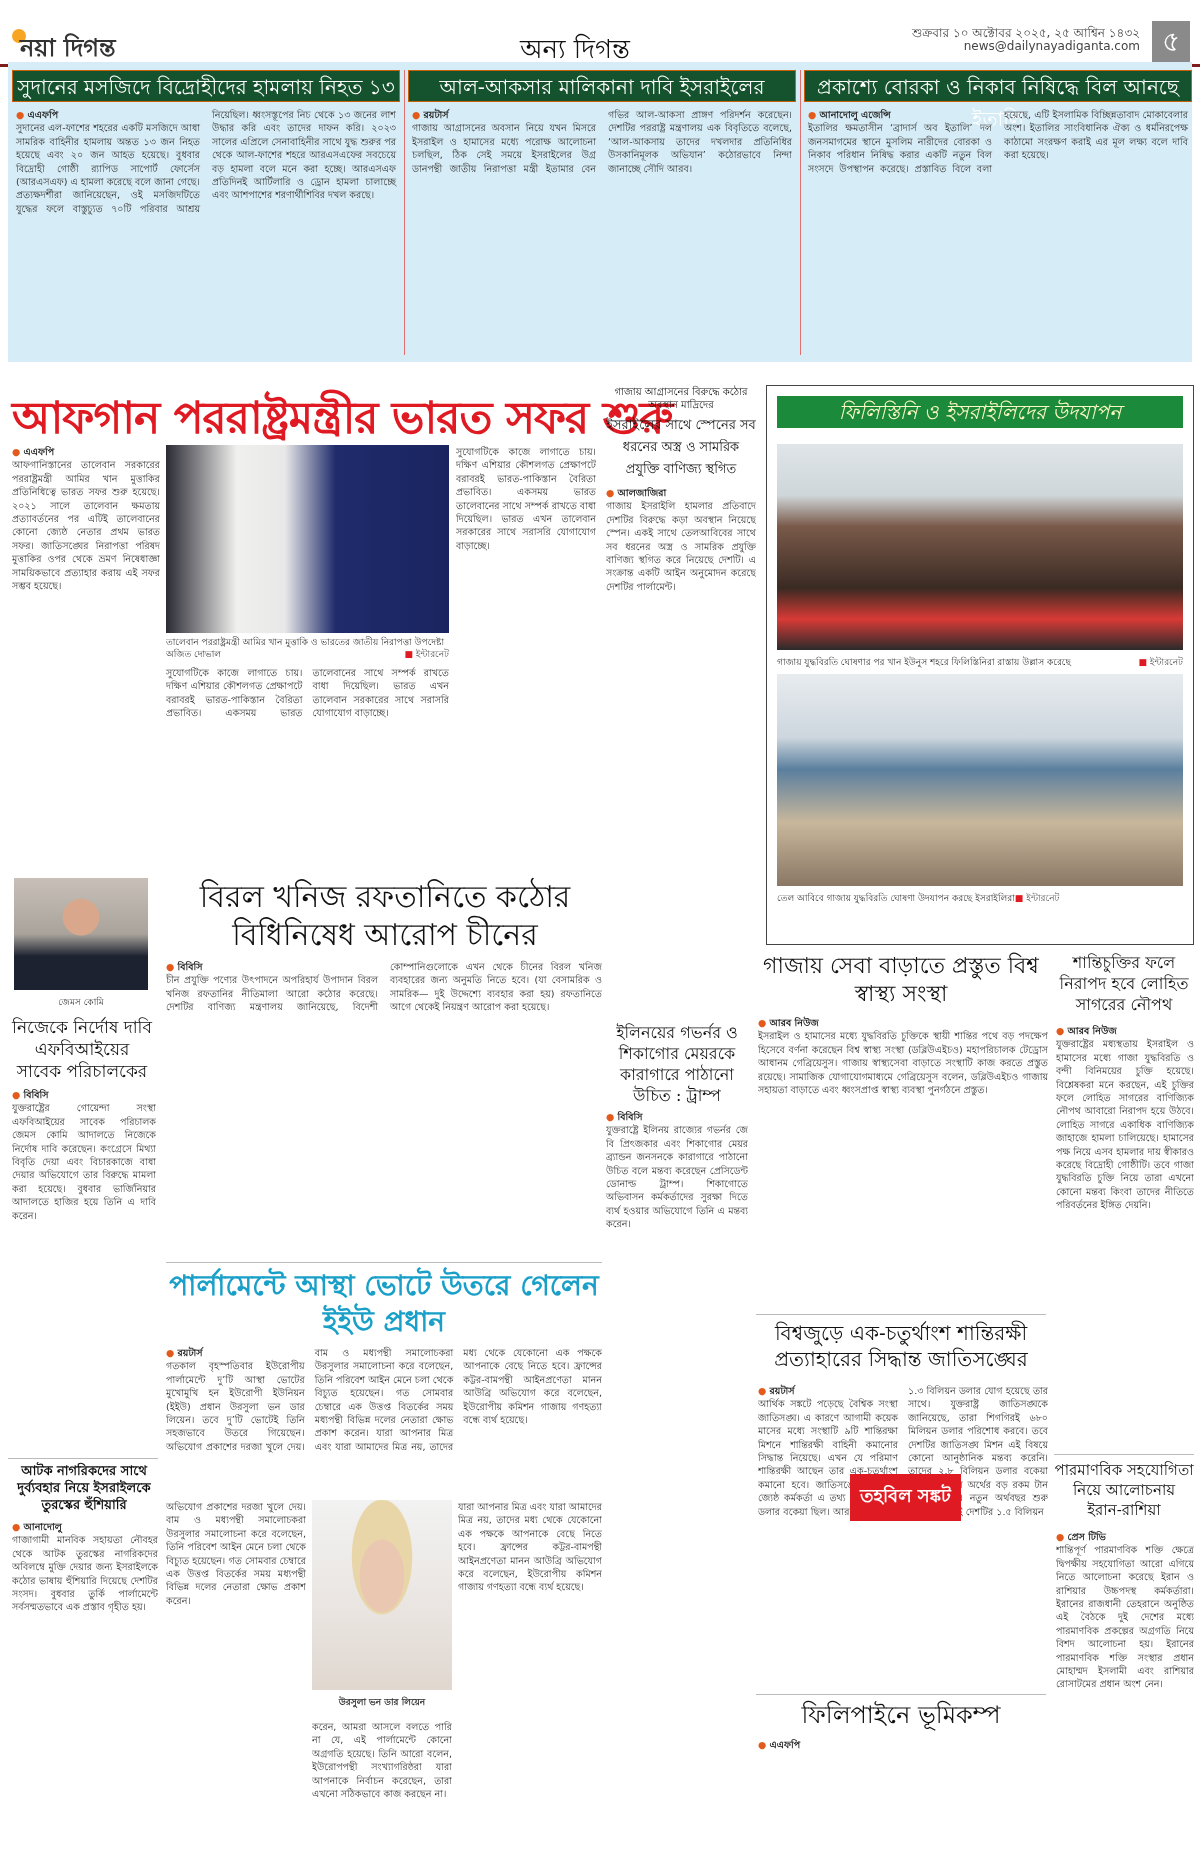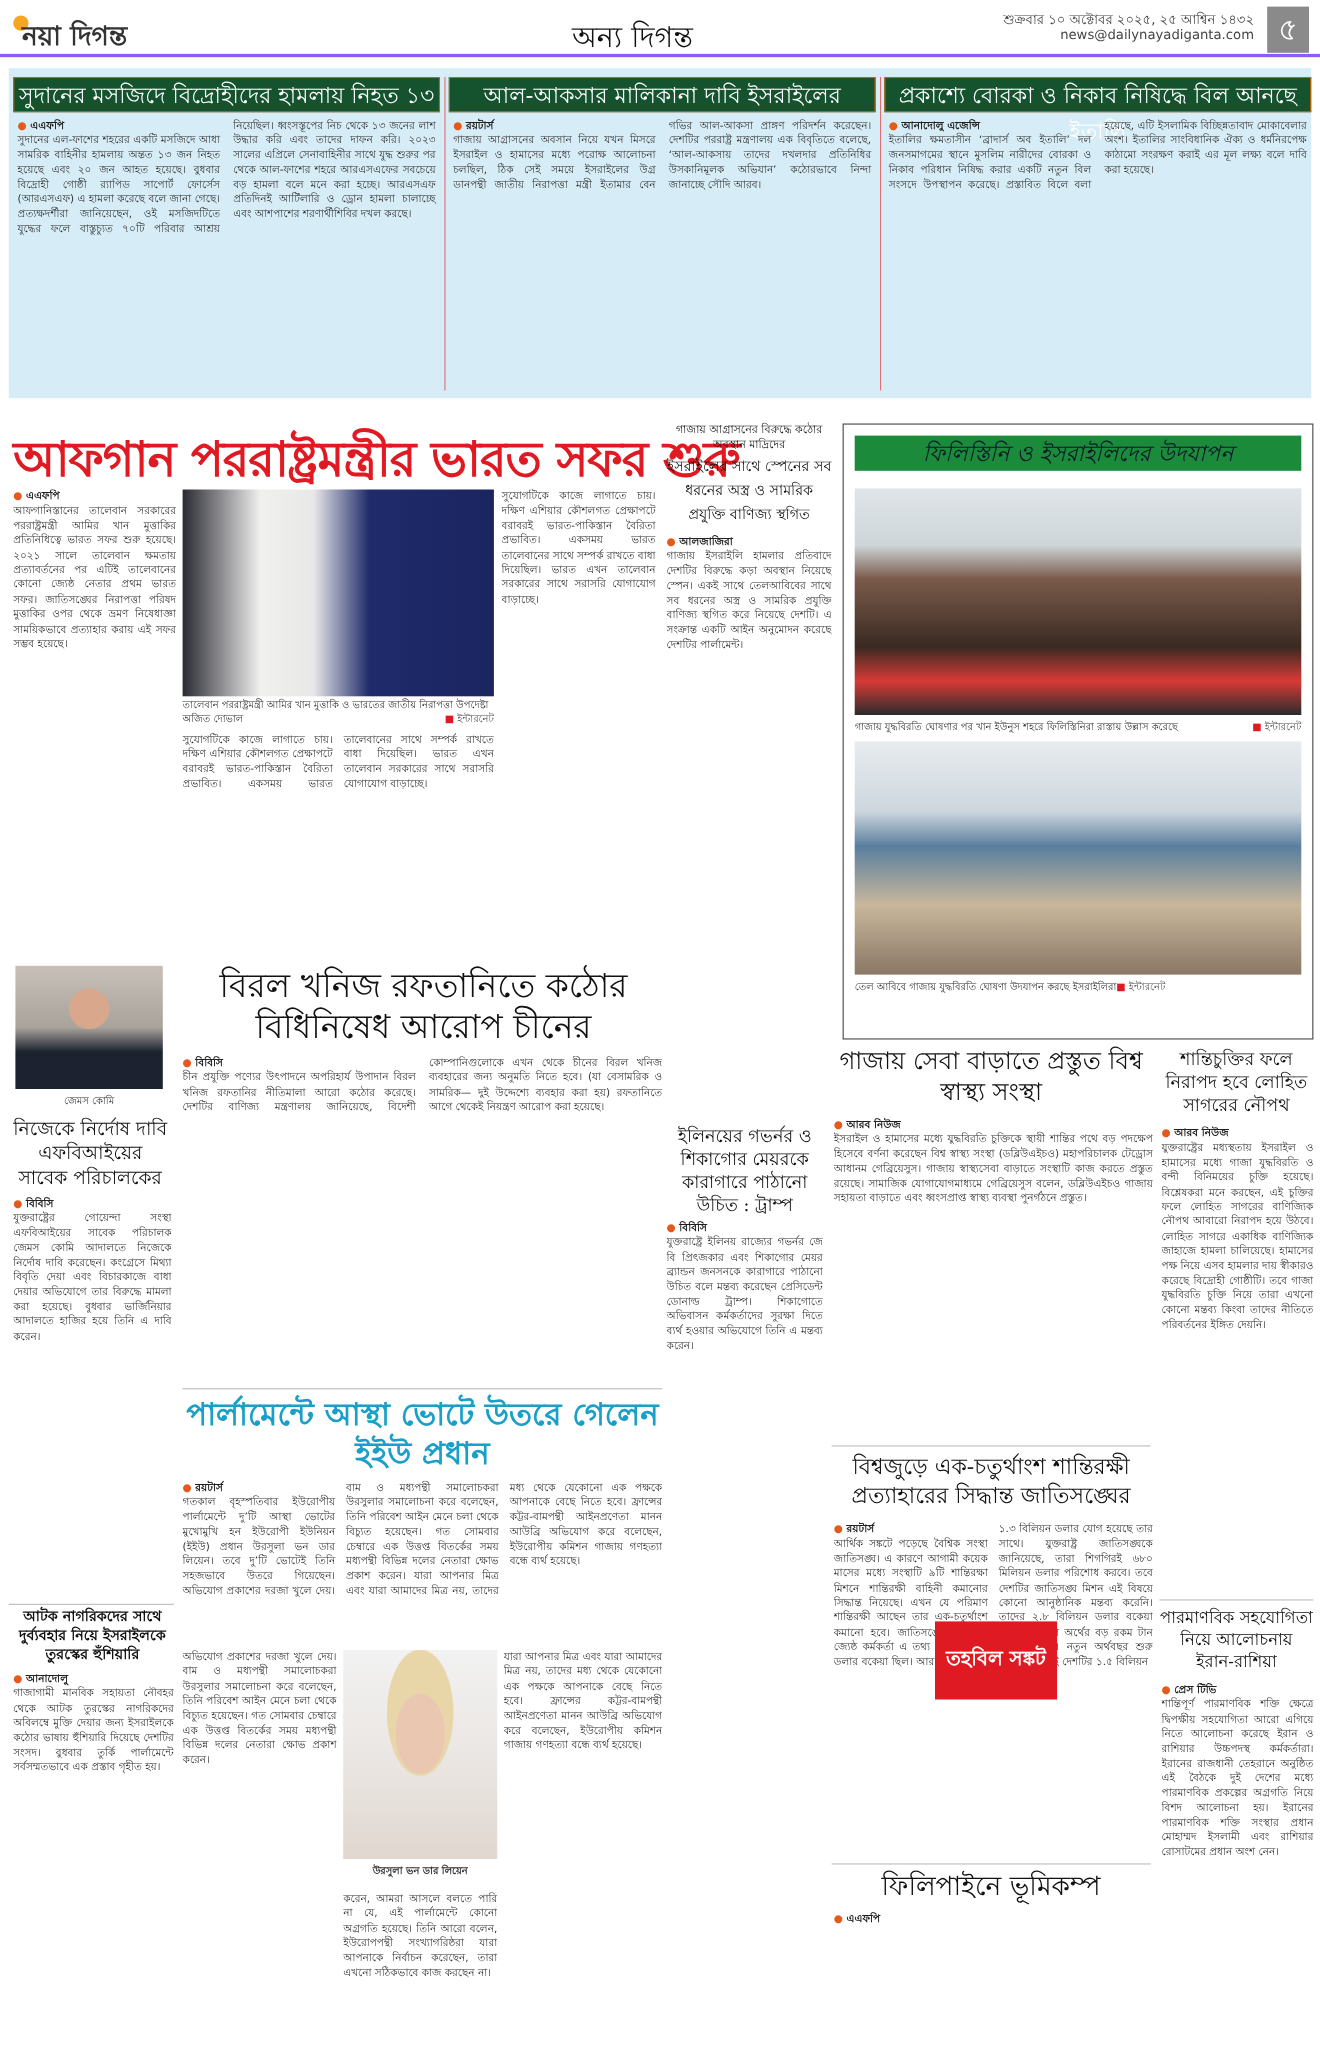--- a/index.html
+++ b/index.html
@@ -1,41 +1,41 @@
 <!DOCTYPE html>
 <html><head>
 <meta charset="utf-8">
 <style>
 *{box-sizing:border-box;margin:0;padding:0}
 body{width:1200px;height:1868px;background:#fff;font-family:"DejaVu Sans",sans-serif;color:#222;position:relative;overflow:hidden}
 .abs{position:absolute}
-.masthead{left:0;top:0;width:1200px;height:52px;border-bottom:3px solid #8b5cf6}
+.masthead{left:0;top:15px;width:1200px;height:52px;border-bottom:3px solid #7f1d1d}
 .logo{left:12px;top:14px;font-size:24px;font-weight:bold;color:#333}
 .logo .sun{display:inline-block;width:14px;height:14px;border-radius:50%;background:#f6a623;vertical-align:top;margin-right:-6px}
 .section-title{left:520px;top:14px;font-size:26px;color:#111;font-family:"DejaVu Serif",serif}
 .dateline{right:60px;top:12px;font-size:12px;text-align:right;color:#444;line-height:13px}
 .pagenum{right:10px;top:6px;width:38px;height:42px;background:#8a8a8a;color:#fff;font-size:28px;text-align:center;line-height:42px}
 .topband{left:8px;top:62px;width:1184px;height:300px;background:#d6ecf6}
 .orange-head{background:#14532d;color:#fff;font-size:20px;text-align:center;height:32px;line-height:32px;border:1px solid #c86108}
 .col3{position:absolute;top:70px;width:388px;height:285px}
 .col3 .body{font-size:9.5px;line-height:13.4px;color:#333;padding:6px 4px;column-count:2;column-gap:12px;text-align:justify}
 .src{font-weight:bold;color:#222}
 .src:before{content:"● ";color:#e25b1c}
 .vsep{position:absolute;top:70px;width:1px;height:285px;background:#e07070}
 .headline-red{left:12px;top:385px;font-size:44px;color:#e01a22;font-weight:bold;font-family:"DejaVu Serif",serif;letter-spacing:-1px}
 .txt{font-size:9.5px;line-height:13.4px;color:#333;text-align:justify}
 .photo{background:linear-gradient(135deg,#555,#888 40%,#333);overflow:hidden}
 .caption{font-size:9px;color:#333;line-height:12px}
 .credit{font-size:9px;color:#555}
 .credit:before{content:"■ ";color:#e01a22}
 .green-frame{left:766px;top:385px;width:428px;height:560px;border:1.5px solid #444}
-.green-head{background:#1b8a3a;color:#0f172a;font-size:20px;text-align:center;height:32px;line-height:32px;font-style:italic}
+.green-head{background:#1b8a3a;color:#fef9c3;font-size:20px;text-align:center;height:32px;line-height:32px;font-style:italic}
 .bighead{font-family:"DejaVu Serif",serif;color:#111;text-align:center}
 .blue-head{color:#1aa0c8;font-weight:bold;text-align:center}
-.box-deficit{background:#e01a22;color:#fff;font-weight:bold;font-size:18px;padding:20px 10px}
+.box-deficit{background:#e01a22;color:#fff;font-weight:bold;font-size:18px;padding:8px 10px}
 .hr{position:absolute;height:1px;background:#bbb}
 </style>
 </head>
 <body>
 
 <div class="abs masthead">
   <div class="abs logo"><span class="sun"></span><span>নয়া দিগন্ত</span></div>
   <div class="abs section-title">অন্য দিগন্ত</div>
   <div class="abs dateline">
     <div>শুক্রবার ১০ অক্টোবর ২০২৫, ২৫ আশ্বিন ১৪৩২</div>

